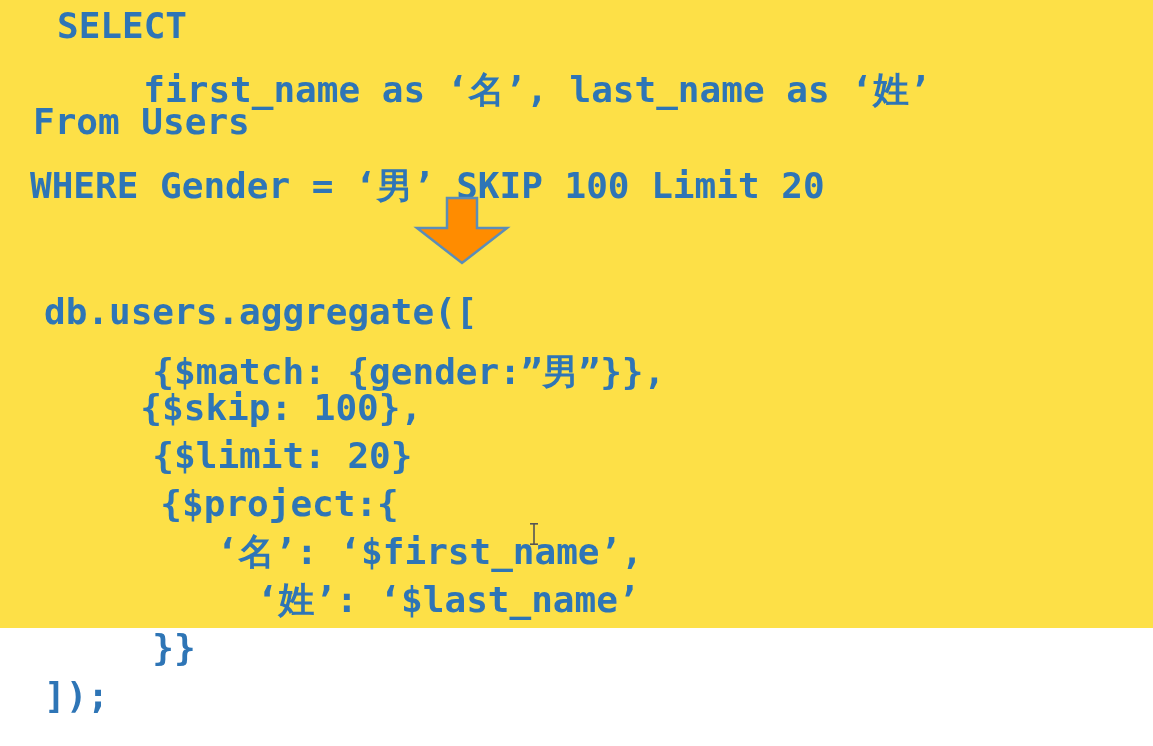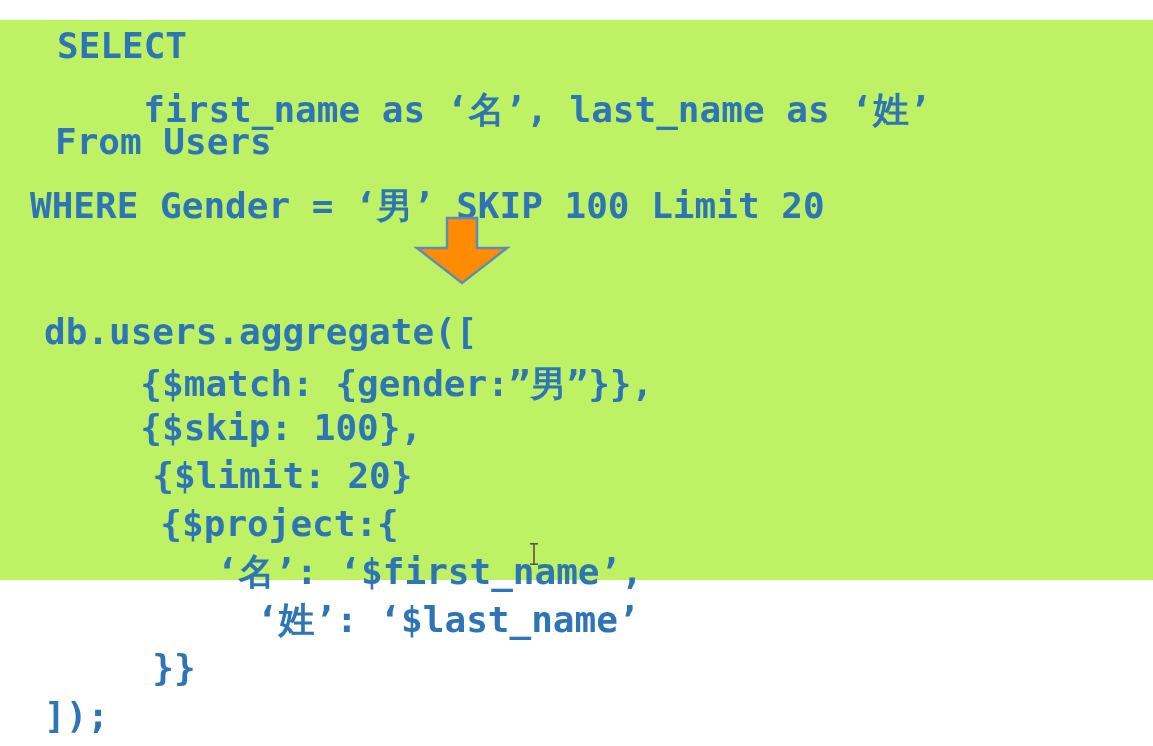--- a/index.html
+++ b/index.html
@@ -10,23 +10,22 @@
   body {
     width: 1153px;
     height: 746px;
     overflow: hidden;
     font-family: "DejaVu Sans Mono", "Liberation Mono", monospace;
   }
 
   #slide {
     position: relative;
     width: 1153px;
-    height: 560px;
-    background: #bef264;
-    margin-top: 20px;
+    height: 628px;
+    background: #fde047;
   }
 
   .code-block {
     position: absolute;
     left: 0;
     top: 0;
     width: 1153px;
   }
 
   .code-line {
@@ -38,26 +37,26 @@
     font-weight: bold;
     font-size: 36px;
     line-height: 48px;
     letter-spacing: 0px;
     -webkit-font-smoothing: antialiased;
   }
 
   
   .sql-1 { top: 2px;   padding-left: 57px; }
   .sql-2 { top: 66px;  padding-left: 35px; }
-  .sql-3 { top: 98px;  padding-left: 55px; }
+  .sql-3 { top: 98px;  padding-left: 33px; }
   .sql-4 { top: 162px; padding-left: 30px; }
 
   
   .mongo-1 { top: 288px; padding-left: 44px; }
-  .mongo-2 { top: 340px; padding-left: 32px; }
+  .mongo-2 { top: 348px; padding-left: 44px; }
   .mongo-3 { top: 384px; padding-left: 32px; }
   .mongo-4 { top: 432px; padding-left: 44px; }
   .mongo-5 { top: 480px; padding-left: 52px; }
   .mongo-6 { top: 528px; }
   .mongo-7 { top: 576px; padding-left: 40px; }
   .mongo-8 { top: 624px; padding-left: 44px; }
   .mongo-9 { top: 672px; padding-left: 44px; }
 
   
   .arrow-wrap {

